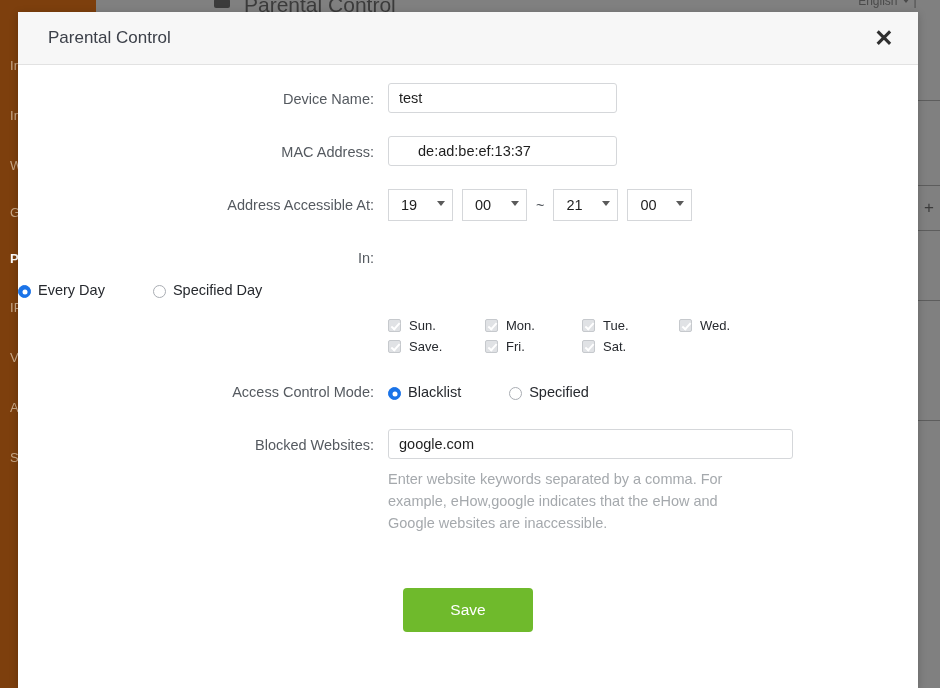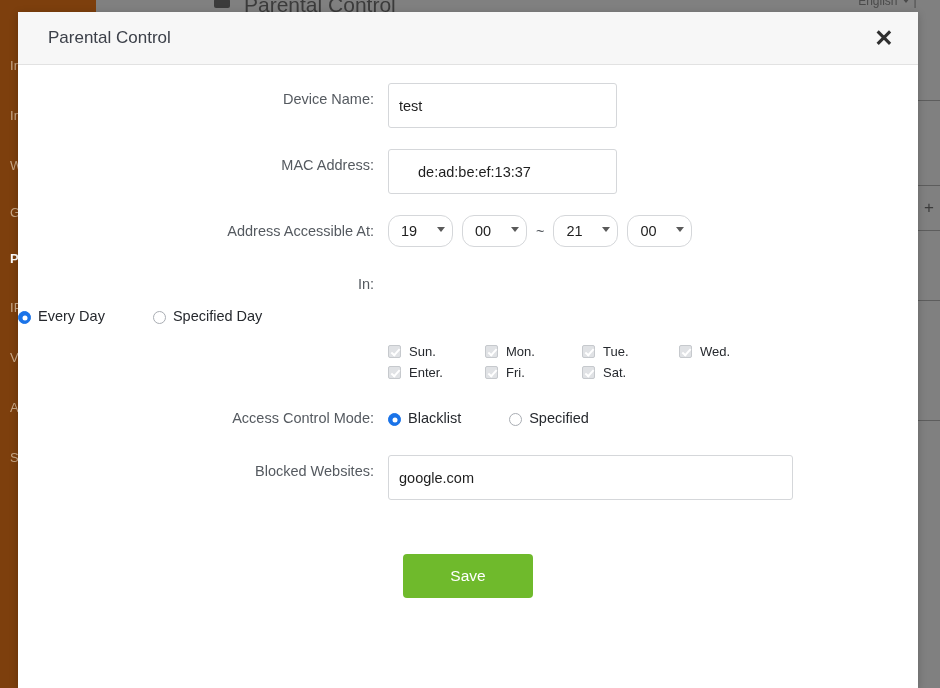--- a/index.html
+++ b/index.html
@@ -156,21 +156,21 @@
     color: #555a60;
     line-height: 32px;
     box-sizing: border-box;
     white-space: nowrap;
   }
   .form-field {
     flex: 1;
   }
 
   .text-input {
-    height: 45px;
+    height: 30px;
     box-sizing: border-box;
     border: 1px solid #d5d7da;
     border-radius: 3px;
     padding: 0 10px;
     font-size: 14.5px;
     color: #1e1e1e;
     font-family: "Liberation Sans", sans-serif;
     background: #fff;
     outline: none;
   }
@@ -188,21 +188,21 @@
     width: 65px;
     height: 32px;
     margin-right: 9px;
   }
   .sel select {
     -webkit-appearance: none;
     appearance: none;
     width: 100%;
     height: 32px;
     border: 1px solid #d5d7da;
-    border-radius: 12px;
+    border-radius: 0;
     background: #fff;
     font-size: 14.5px;
     font-family: "Liberation Sans", sans-serif;
     color: #1e1e1e;
     padding: 0 20px 0 12px;
     outline: none;
   }
   .sel-arrow {
     position: absolute;
     right: 8px; top: 12px;
@@ -459,21 +459,21 @@
                 <span>Tue.</span>
               </label>
               <label class="day-cell">
                 <span class="cb-mark checked"></span>
                 <span>Wed.</span>
               </label>
             </div>
             <div class="day-row">
               <label class="day-cell">
                 <span class="cb-mark checked"></span>
-                <span>Enter.</span>
+                <span>Save.</span>
               </label>
               <label class="day-cell">
                 <span class="cb-mark checked"></span>
                 <span>Fri.</span>
               </label>
               <label class="day-cell">
                 <span class="cb-mark checked"></span>
                 <span>Sat.</span>
               </label>
             </div>
@@ -495,20 +495,21 @@
               <span class="radio-label">Specified</span>
             </div>
           </div>
       </div>
     </div>
 
     <div class="form-row">
       <div class="form-label">Blocked Websites:</div>
       <div class="form-field">
         <input id="blocked-sites-input" class="text-input" type="text" value="google.com" style="">
+        <div class="help-text">Enter website keywords separated by a comma. For example, eHow,google indicates that the eHow and Google websites are inaccessible.</div>
       </div>
     </div>
 
     <div id="save-row">
       <button id="save-button">Save</button>
     </div>
 
   </div>
 </div>
 

